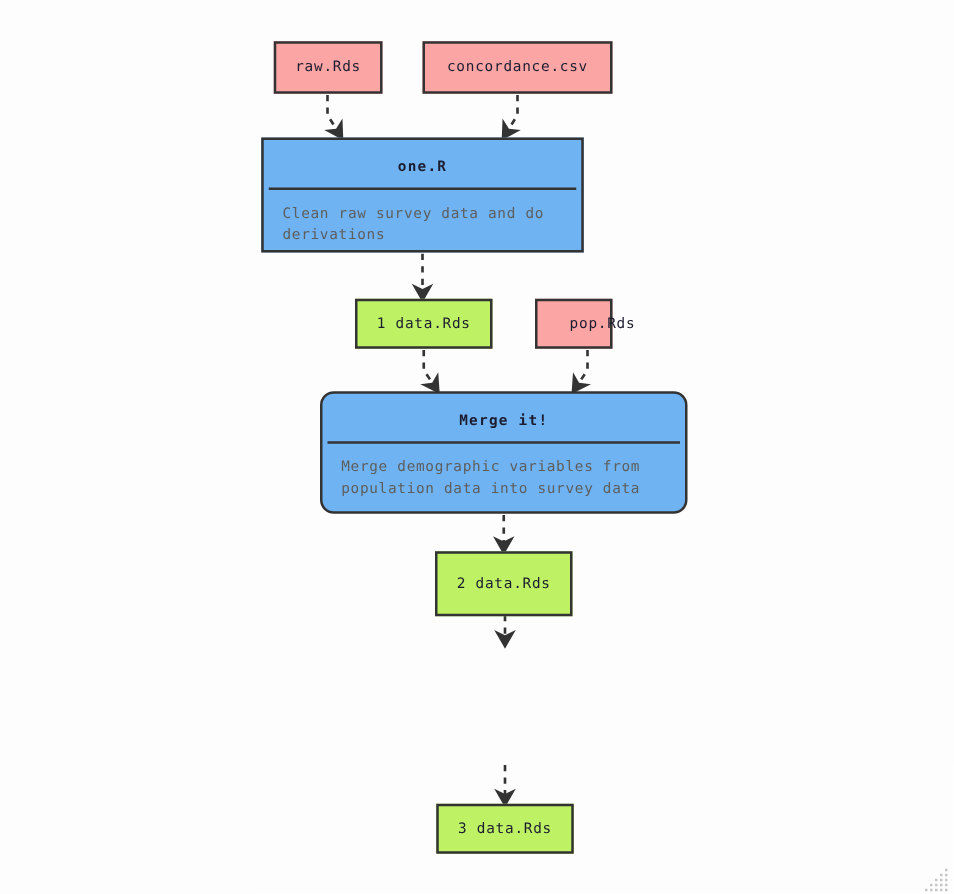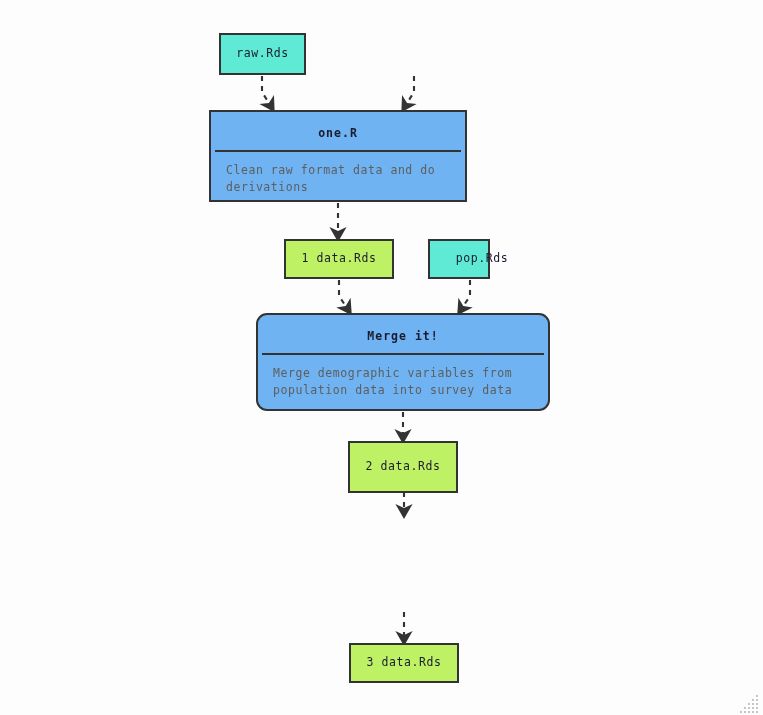--- a/index.html
+++ b/index.html
@@ -42,21 +42,21 @@
   .file {
     display: flex;
     align-items: center;
     justify-content: center;
     text-align: center;
     font-size: 11.5px;
     letter-spacing: 0.6px;
     color: #1c1c30;
     line-height: 1.2;
   }
-  .file.green { background: #5eead4; }
+  .file.green { background: #fca5a5; }
   .file.pink  { background: #bef264; }
 
   
   .proc {
     background: #6fb3f2;
     display: flex;
     flex-direction: column;
     padding: 4px;
   }
   .proc .title {
@@ -122,24 +122,27 @@
       <path d="M404,482 L404,514"></path>
 
       <path d="M404,612 L404,641"></path>
     </g>
   </svg>
 
   <div class="node file green" style="left:219px; top:33px; width:87px; height:42px;">
     <span>raw.Rds</span>
   </div>
 
+  <div class="node file green" style="left:338px; top:33px; width:152px; height:42px;">
+    <span>concordance.csv</span>
+  </div>
 
   <div class="node proc" style="left:209px; top:110px; width:258px; height:92px;">
     <div class="title">one.R</div>
-    <div class="desc">Clean raw format data and do
+    <div class="desc">Clean raw survey data and do
 derivations</div>
   </div>
 
   <div class="node file pink" style="left:284px; top:239px; width:110px; height:40px;">
     <span>1 data.Rds</span>
   </div>
 
   <div class="node file green" style="left:428px; top:239px; width:62px; height:40px;padding-left:46px;">
     <span>pop.Rds</span>
   </div>

